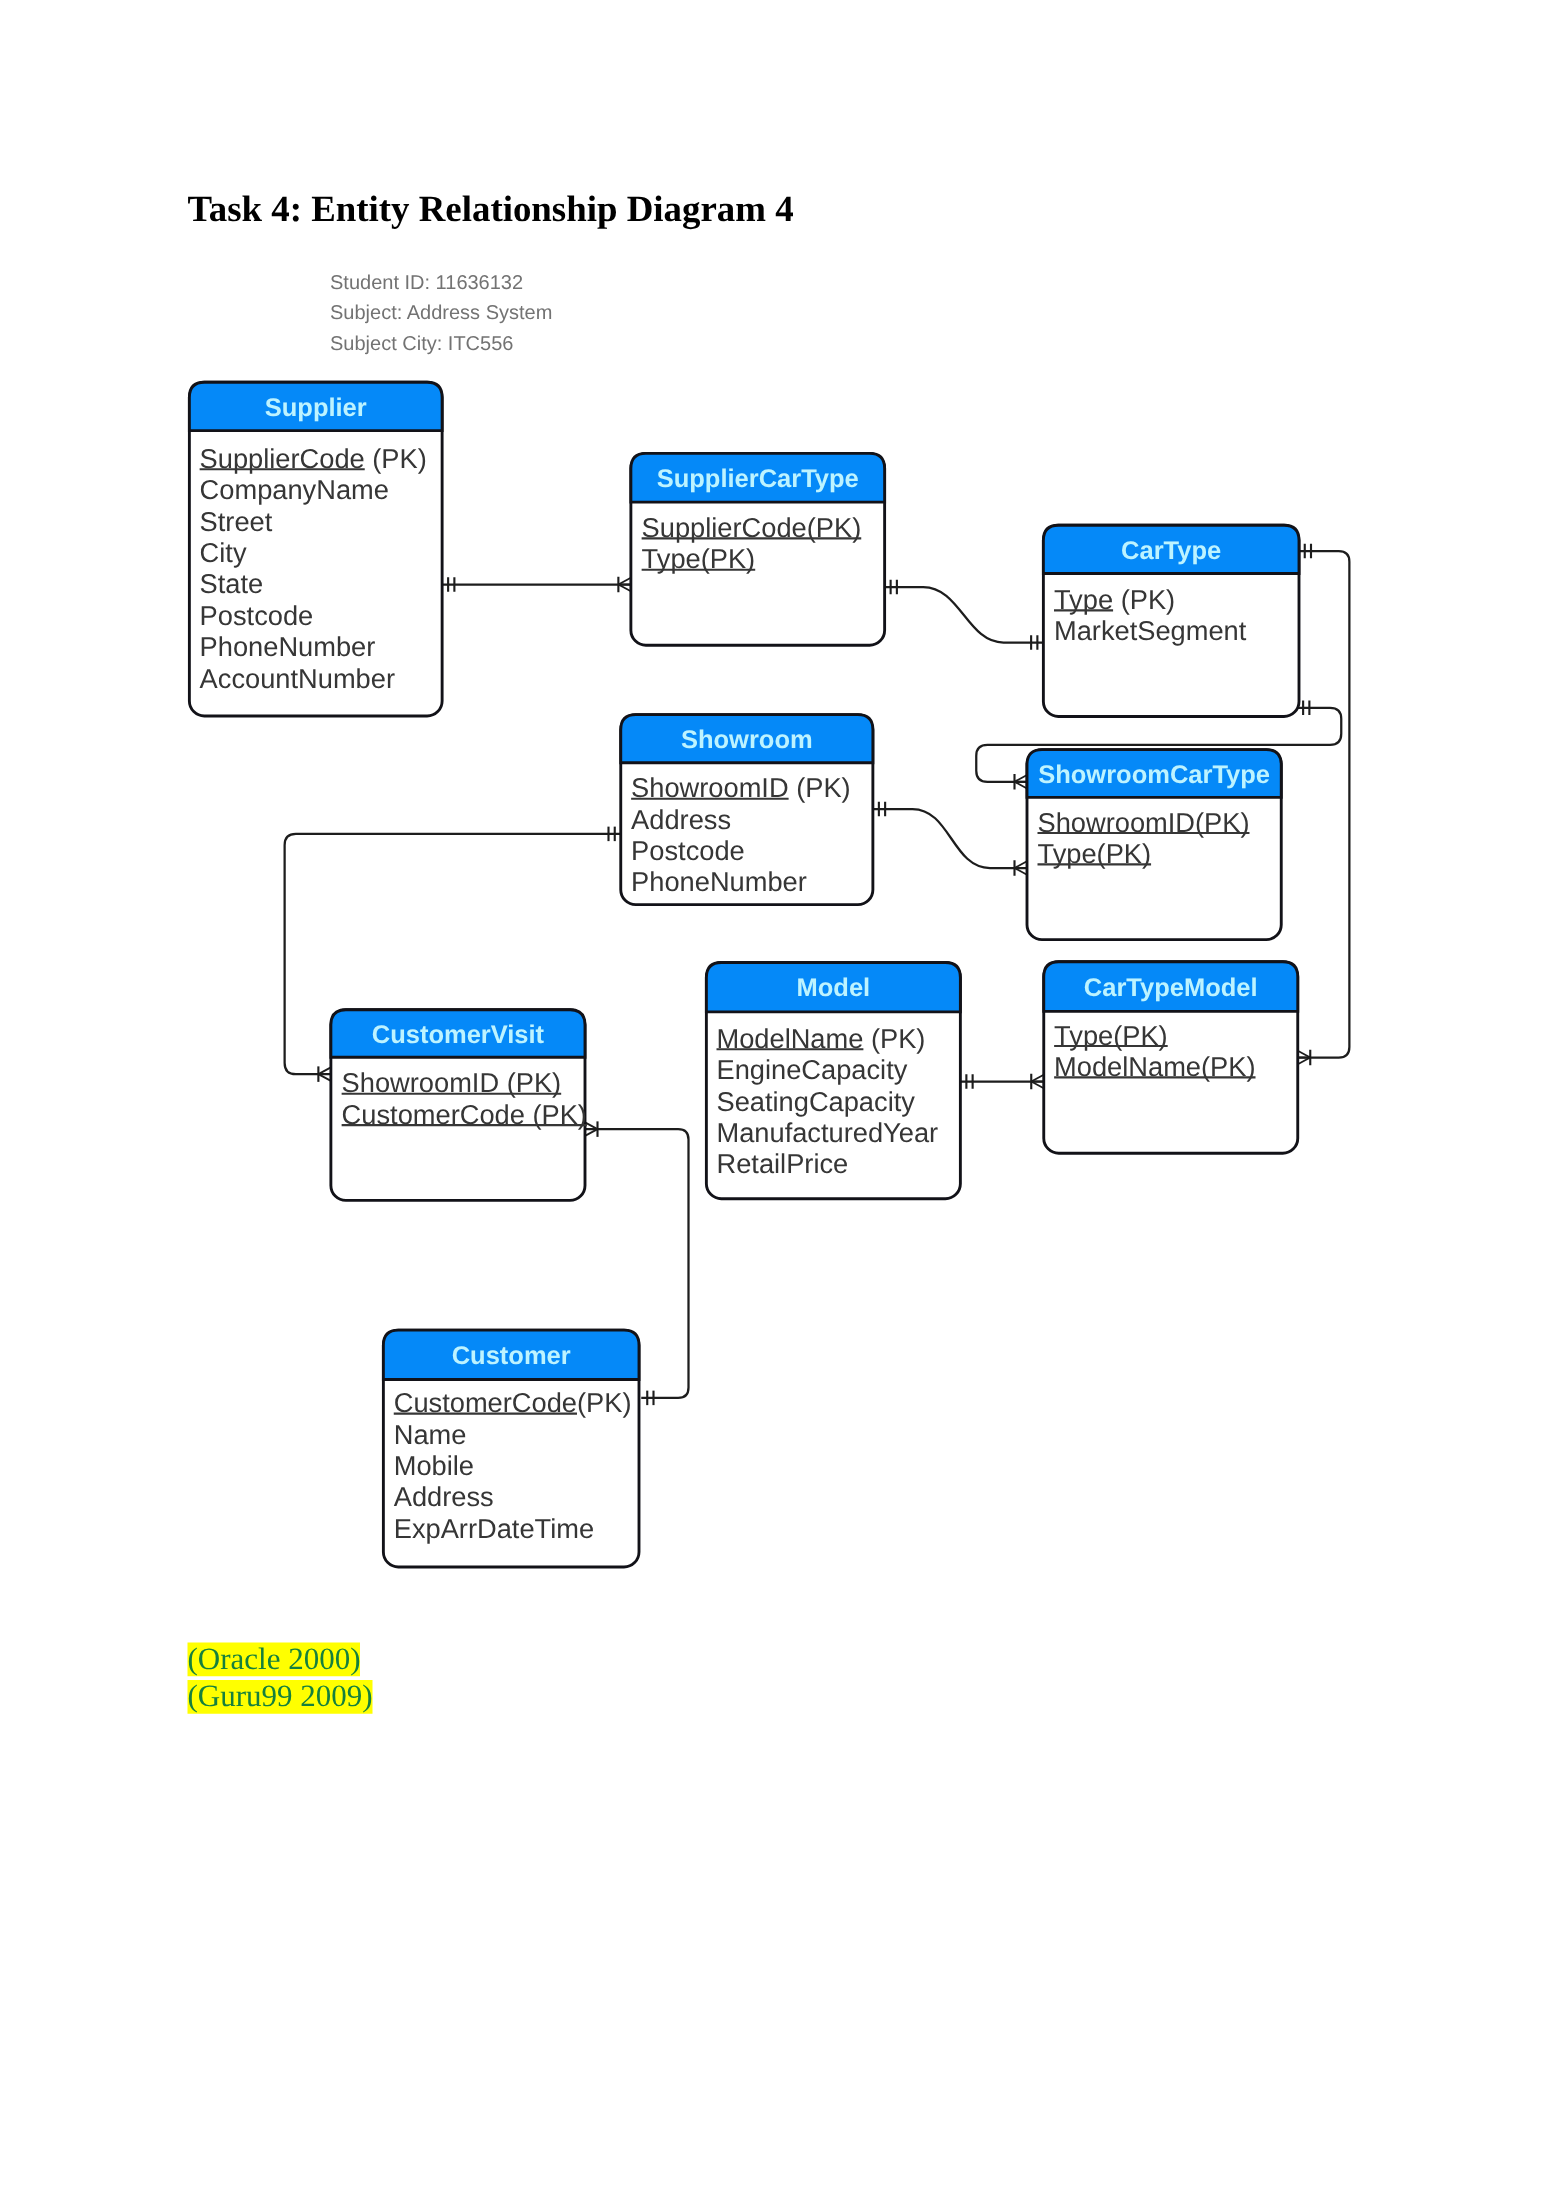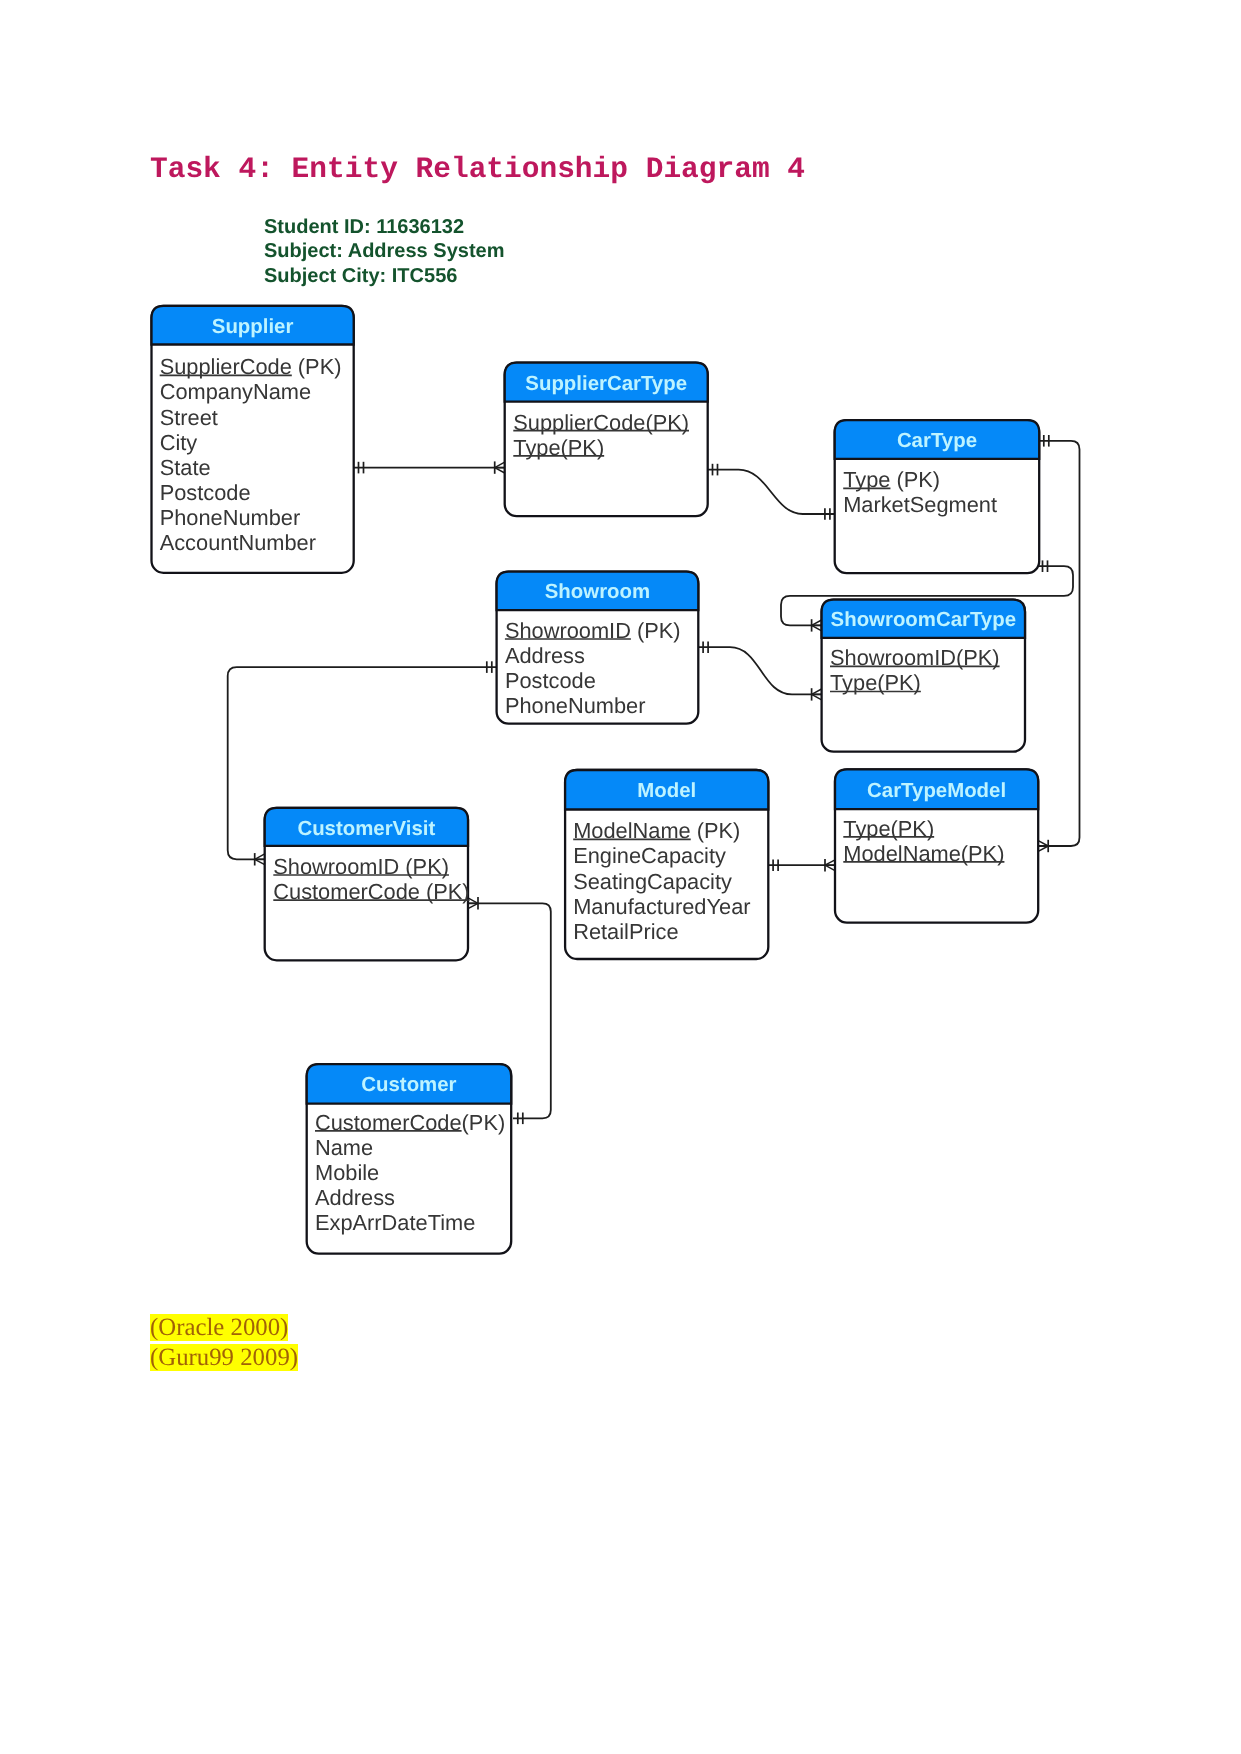--- a/index.html
+++ b/index.html
@@ -2,26 +2,26 @@
 <html><head>
 <meta charset="utf-8">
 <title>Task 4: Entity Relationship Diagram 4</title>
 <style>
   html,body{margin:0;padding:0;background:#fff;}
   body{width:1241px;height:1754px;position:relative;overflow:hidden;
        font-family:"Liberation Sans",sans-serif;
        -webkit-font-smoothing:antialiased;text-rendering:geometricPrecision;}
   svg text{text-decoration-skip-ink:none;-webkit-text-decoration-skip:none;}
   .page{position:absolute;inset:0;background:#ffffff;}
-  #heading{position:absolute;left:150px;top:152px;font-family:Liberation Mono, monospace;
-           font-weight:bold;font-size:29.5px;color:#be185d;letter-spacing:0px;white-space:nowrap;}
+  #heading{position:absolute;left:150px;top:152px;font-family:Liberation Serif, serif;
+           font-weight:bold;font-size:29.5px;color:#000000;letter-spacing:0px;white-space:nowrap;}
   #meta{position:absolute;left:264px;top:214.5px;font-family:"Liberation Sans",sans-serif;
-        font-size:20px;font-weight:bold;color:#14532d;line-height:24.6px;}
+        font-size:16px;font-weight:normal;color:#737373;line-height:24.6px;}
   #refs{position:absolute;left:150px;top:1313px;font-family:"Liberation Serif",serif;
-        font-size:24.8px;color:#a16207;line-height:29.5px;}
+        font-size:24.8px;color:#15803d;line-height:29.5px;}
   #refs span{background:#ffff00;}
   svg#erd{position:absolute;left:0;top:0;}
 </style>
 </head>
 <body>
 
 <div class="page">
   <div id="heading">Task 4: Entity Relationship Diagram 4</div>
   <div id="meta">
     <div>Student ID: 11636132</div>

